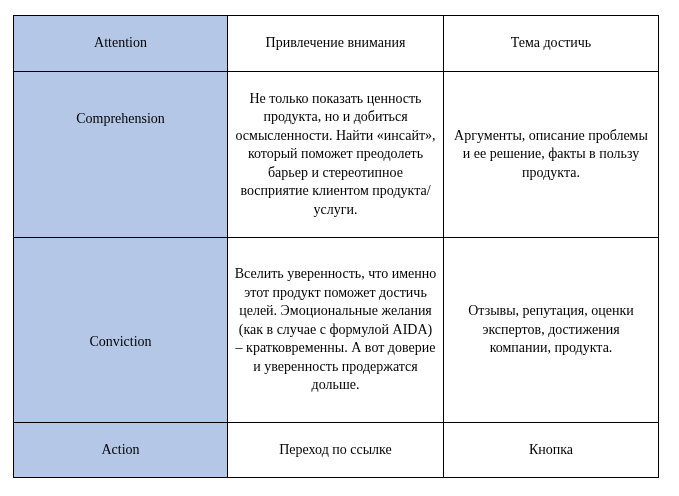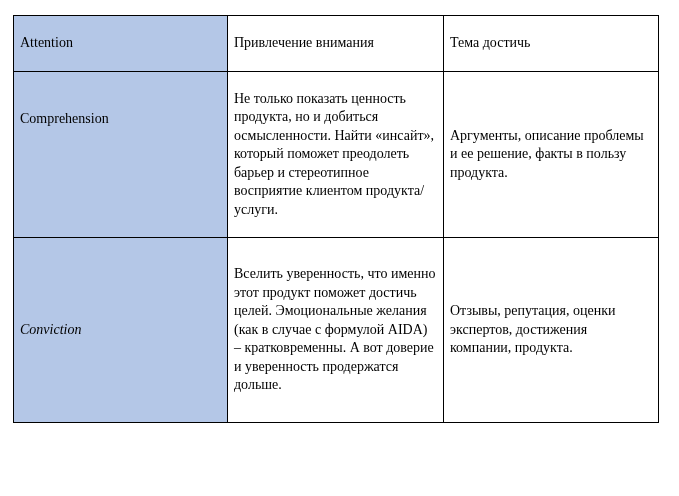--- a/index.html
+++ b/index.html
@@ -18,38 +18,39 @@
     table.aida {
       position: absolute;
       left: 13px;
       top: 15px;
       border-collapse: collapse;
       table-layout: fixed;
       width: 643px;
     }
     table.aida td {
       border: 1px solid #000000;
+      text-align: center;
       vertical-align: middle;
       font-size: 14px;
       line-height: 18.5px;
       padding: 0 6px;
       box-sizing: border-box;
     }
     td.stage {
       background: #b4c7e7;
     }
     td.c1 { width: 214px; }
     td.c2 { width: 216px; margin-left: 47px; }
     td.c3 { width: 215px; }
     tr.r1 { height: 56px; }
     tr.r2 { height: 166px; }
     tr.r3 { height: 185px; }
     tr.r4 { height: 55px; }
     .stage-comp { position: relative; top: -35px; }
-    .stage-conv { position: relative; top: 0px; font-style: italic; }
+    .stage-conv { position: relative; top: 12px; }
   </style>
 </head>
 <body>
 
 <table class="aida">
   <tbody>
     <tr class="r1">
       <td class="c1 stage">
         <span>Attention</span>
       </td>
@@ -75,14 +76,25 @@
       <td class="c1 stage">
         <span class="stage-conv">Conviction</span>
       </td>
       <td class="c2">
         <span>Вселить уверенность, что именно этот продукт поможет достичь целей. Эмоциональные желания (как в случае с формулой AIDA) – кратковременны. А вот доверие и уверенность продержатся дольше.</span>
       </td>
       <td class="c3">
         <span>Отзывы, репутация, оценки экспертов, достижения компании, продукта.</span>
       </td>
     </tr>
+    <tr class="r4">
+      <td class="c1 stage">
+        <span>Action</span>
+      </td>
+      <td class="c2">
+        <span>Переход по ссылке</span>
+      </td>
+      <td class="c3">
+        <span>Кнопка</span>
+      </td>
+    </tr>
   </tbody>
 </table>
 
 </body></html>

